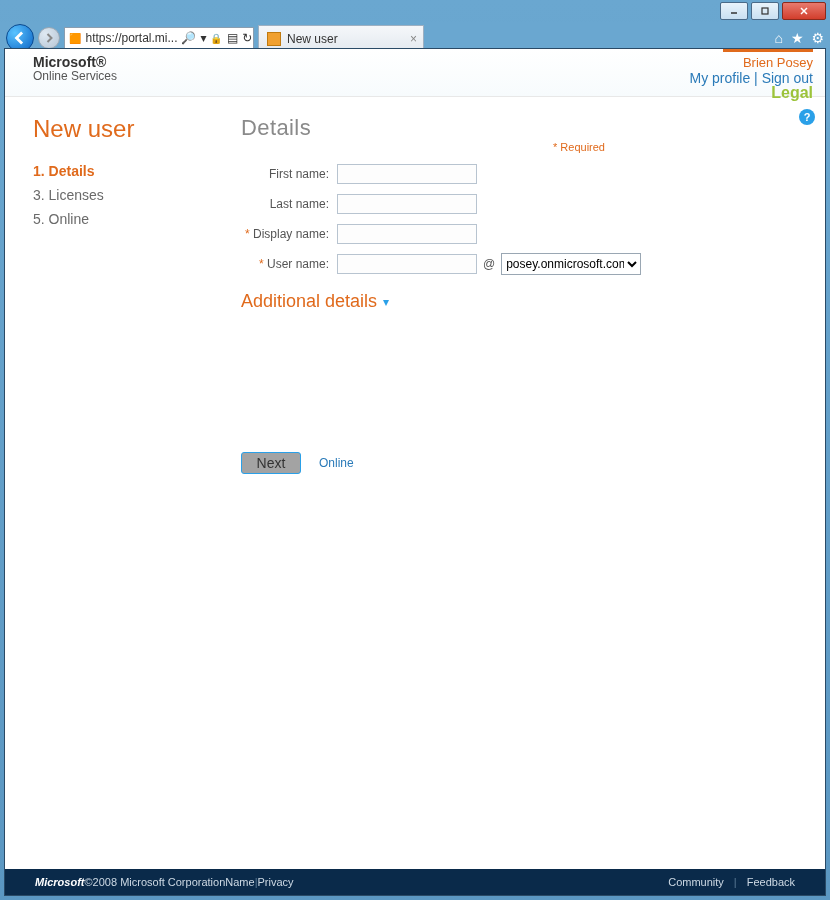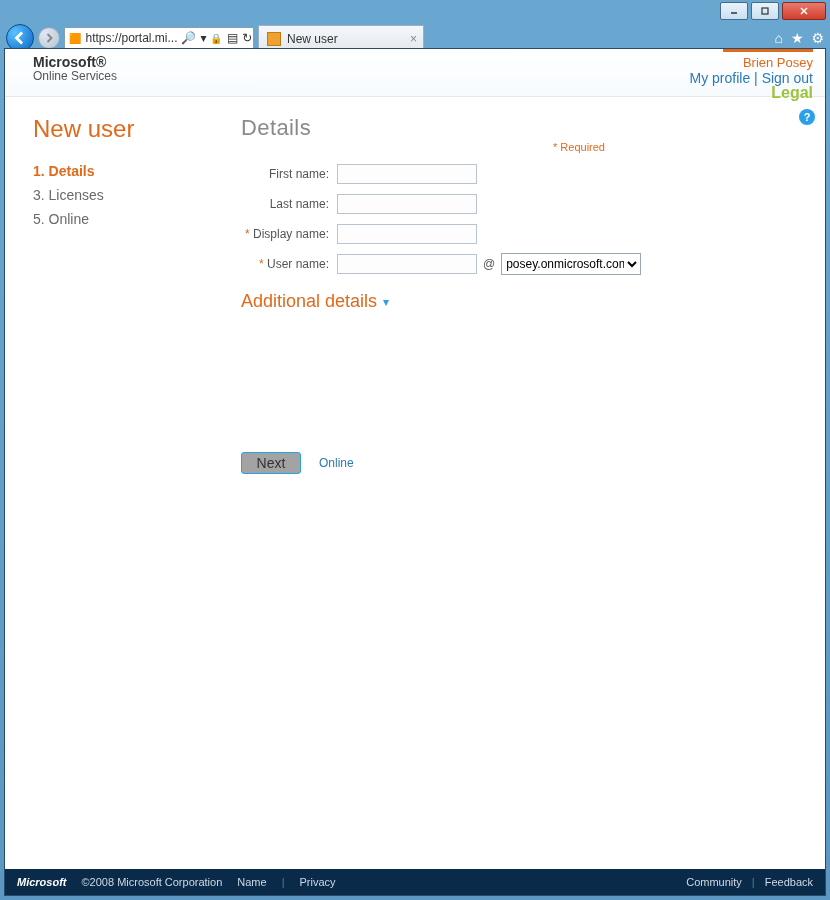--- a/index.html
+++ b/index.html
@@ -57,21 +57,21 @@
   .form-row input[type=text] { width:140px; height:20px; border:1px solid #b8c4d0; background:#fdfdfd; font-size:12px; padding:0 4px;}
   .form-row .at { margin:0 6px; font-size:12px; color:#555;}
   .form-row select { height:22px; border:1px solid #9aa7b3; font-size:12px; background:#fff; width:140px;}
   .add-details { margin-top:12px; color:#e06a1c; font-size:18px; display:flex; align-items:center; gap:6px; cursor:default;}
   .add-details .caret { color:#2aa0e8; font-size:12px;}
 
   .actions { margin-top:140px; display:flex; align-items:center; gap:18px; }
   .btn-next { width:60px; height:22px; border:1px solid #2aa0e8; border-radius:3px; background:#a3a3a3; color:#333; font-size:14px; cursor:default;}
   .link-cancel { color:#2a7ab8; font-size:12px; cursor:default;}
 
-  .footer { height:26px; background:#0a2a4a; color:#cdd9e4; display:flex; align-items:center; padding:0 12px; font-size:11px; gap:15px; }
+  .footer { height:26px; background:#0a2a4a; color:#cdd9e4; display:flex; align-items:center; padding:0 30px; font-size:11px; gap:0; }
   .footer .brand2 { font-style:italic; font-weight:bold; color:#fff; }
   .footer a { color:#cdd9e4; text-decoration:none; cursor:default;}
   .footer .sep { color:#5a7a96;}
   .footer .right { margin-left:auto; display:flex; gap:10px; align-items:center;}
 </style>
 </head>
 <body>
 
 <div class="window">
   <div class="titlebar">

